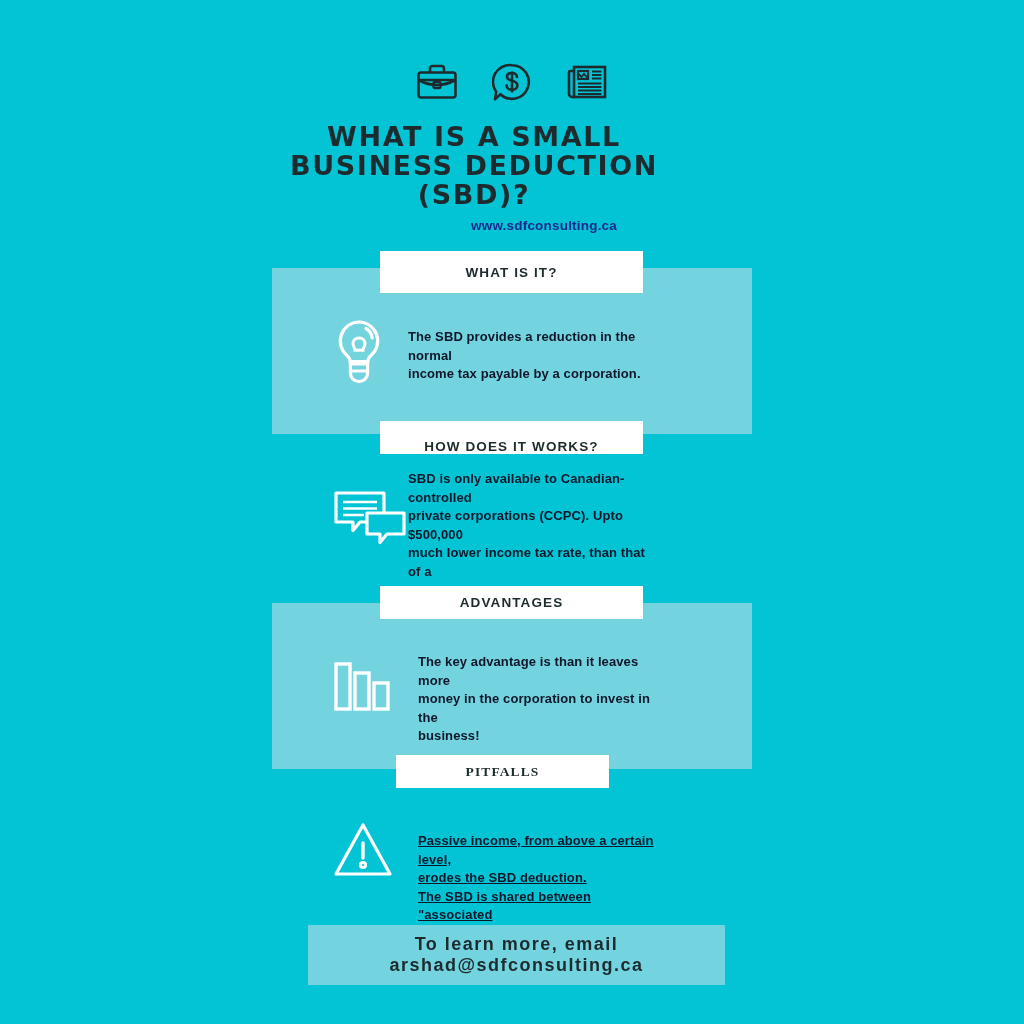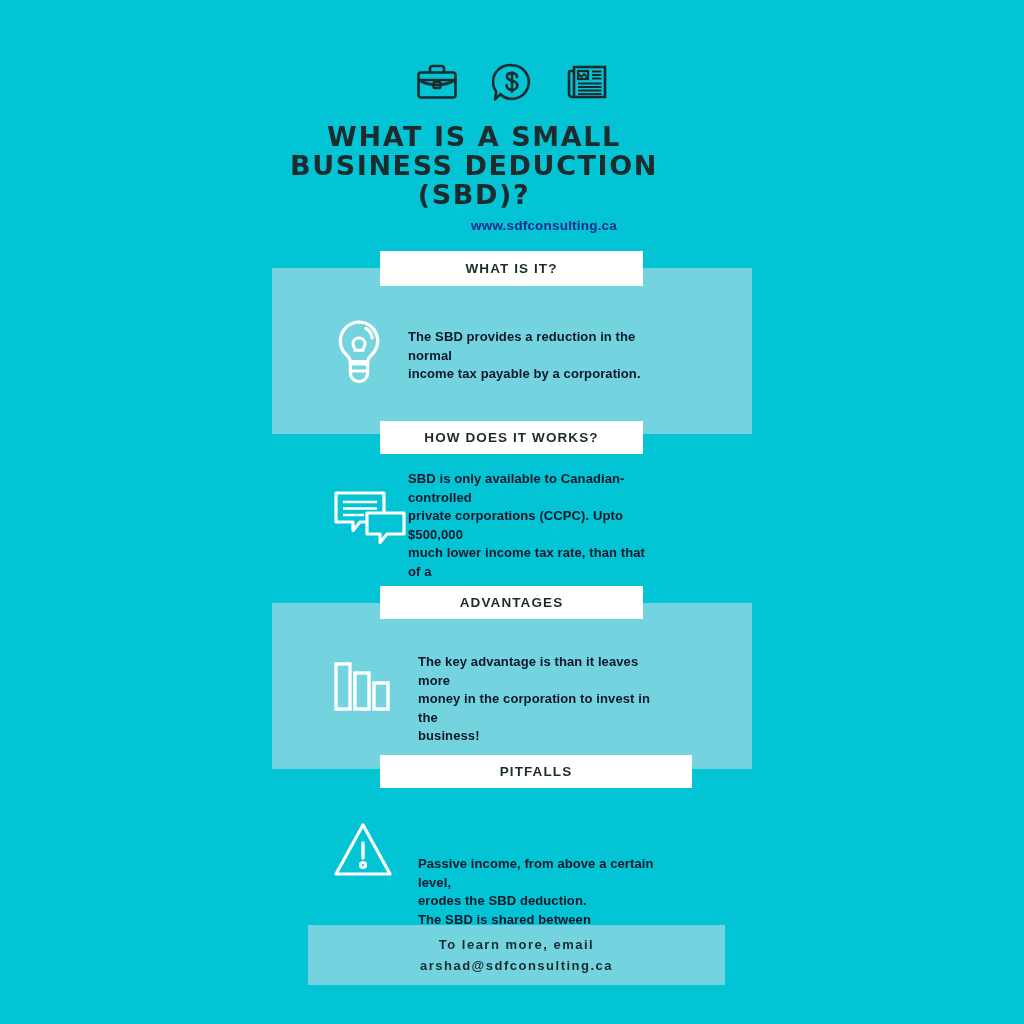--- a/index.html
+++ b/index.html
@@ -71,21 +71,21 @@
 
   
   .footer-panel {
     position:absolute;
     background:#73d3df;
     display:flex; flex-direction:column;
     align-items:center; justify-content:center;
   }
   .footer-line {
     color:#1d2b2e;
-    font-size:13px;
+    font-size:18px;
     font-weight:bold;
     letter-spacing:1.5px;
     line-height:21px;
   }
 </style>
 </head>
 <body>
 
 <div id="canvas">
 
@@ -120,38 +120,38 @@
 
   <div class="title">
     <span class="tline">WHAT IS A SMALL</span>
     <span class="tline">BUSINESS DEDUCTION</span>
     <span class="tline">(SBD)?</span>
   </div>
 
   <div class="site-url">www.sdfconsulting.ca</div>
 
   <div class="panel" style="left:272px; top:268px; width:480px; height:166px;"></div>
-  <div class="banner" style="left:380px; top:251px; width:263px; height:35px;">
+  <div class="banner" style="left:380px; top:251px; width:263px; height:42px;">
     <span class="banner-label">WHAT IS IT?</span>
   </div>
   <div class="sec-icon" style="left:332px; top:318px;">
     <svg width="54" height="70" viewBox="0 0 54 70">
       <path d="M27 4 a19 19 0 0 1 12 33.5 c-2.4 2-3.2 4-3.2 6.2 H18.2 c0-2.2-0.8-4.2-3.2-6.2 A19 19 0 0 1 27 4 Z" fill="none" stroke="#ffffff" stroke-width="3.2"></path>
       <path d="M34 10.5 a12.5 12.5 0 0 1 6.2 9.5" fill="none" stroke="#ffffff" stroke-width="3.2" stroke-linecap="round"></path>
       <path d="M27 20 c-3.5 0-6 2.6-6 5.6 c0 3 2 4.4 2 6.6 h8 c0-2.2 2-3.6 2-6.6 c0-3-2.5-5.6-6-5.6 Z" fill="none" stroke="#ffffff" stroke-width="3"></path>
       <path d="M18.4 46 H35.6 M18.4 53 H35.6" fill="none" stroke="#ffffff" stroke-width="3.2"></path>
       <path d="M18.4 44 V55 a8.6 8.6 0 0 0 8.6 8.6 a8.6 8.6 0 0 0 8.6 -8.6 V44" fill="none" stroke="#ffffff" stroke-width="3.2"></path>
     </svg>
   </div>
   <div class="sec-body" style="left:408px; top:328px; width:250px;">
     <p>The SBD provides a reduction in the normal</p>
     <p>income tax payable by a corporation.</p>
   </div>
 
-  <div class="banner" style="left:380px; top:421px; width:263px; height:33px;">
+  <div class="banner" style="left:380px; top:421px; width:263px; height:33px;align-items:flex-end;">
     <span class="banner-label">HOW DOES IT WORKS?</span>
   </div>
   <div class="sec-icon" style="left:334px; top:491px;">
     <svg width="72" height="56" viewBox="0 0 72 56">
       <path d="M2 2 H50 V31 H26 L19 39.5 L19 31 H2 Z" fill="none" stroke="#ffffff" stroke-width="3.2" stroke-linejoin="round"></path>
       <path d="M9 11 H43 M9 17.5 H43 M9 24 H30" fill="none" stroke="#ffffff" stroke-width="2.6"></path>
       <path d="M33 22 H70 V43 H53 L46 51.5 L46 43 H33 Z" fill="#03c4d4" stroke="#ffffff" stroke-width="3.2" stroke-linejoin="round"></path>
     </svg>
   </div>
   <div class="sec-body" style="left:408px; top:470px; width:245px;">
@@ -171,31 +171,31 @@
       <rect x="21" y="14" width="14" height="36" fill="none" stroke="#ffffff" stroke-width="3.4"></rect>
       <rect x="40" y="24" width="14" height="26" fill="none" stroke="#ffffff" stroke-width="3.4"></rect>
     </svg>
   </div>
   <div class="sec-body" style="left:418px; top:653px; width:240px;">
     <p>The key advantage is than it leaves more</p>
     <p>money in the corporation to invest in the</p>
     <p>business!</p>
   </div>
 
-  <div class="banner" style="left:380px; top:755px; width:312px; height:33px;">
+  <div class="banner" style="left:396px; top:755px; width:213px; height:33px;font-family:Liberation Serif, serif;">
     <span class="banner-label">PITFALLS</span>
   </div>
   <div class="sec-icon" style="left:333px; top:822px;">
     <svg width="60" height="56" viewBox="0 0 60 56">
       <path d="M30 3 L57 52 H3 Z" fill="none" stroke="#ffffff" stroke-width="3.2" stroke-linejoin="round"></path>
       <path d="M30 21 V36" fill="none" stroke="#ffffff" stroke-width="3.4" stroke-linecap="round"></path>
       <circle cx="30" cy="43" r="2.6" fill="none" stroke="#ffffff" stroke-width="3"></circle>
     </svg>
   </div>
-  <div class="sec-body" style="left:418px; top:855px; width:245px;">
+  <div class="sec-body" style="left:418px; top:832px; width:245px;text-decoration:underline;">
     <p>Passive income, from above a certain level,</p>
     <p>erodes the SBD deduction.</p>
     <p>The SBD is shared between "associated</p>
     <p>corporations".</p>
   </div>
 
   <div class="footer-panel" style="left:308px; top:925px; width:417px; height:60px;">
     <div class="footer-line">To learn more, email</div>
     <div class="footer-line">arshad@sdfconsulting.ca</div>
   </div>

